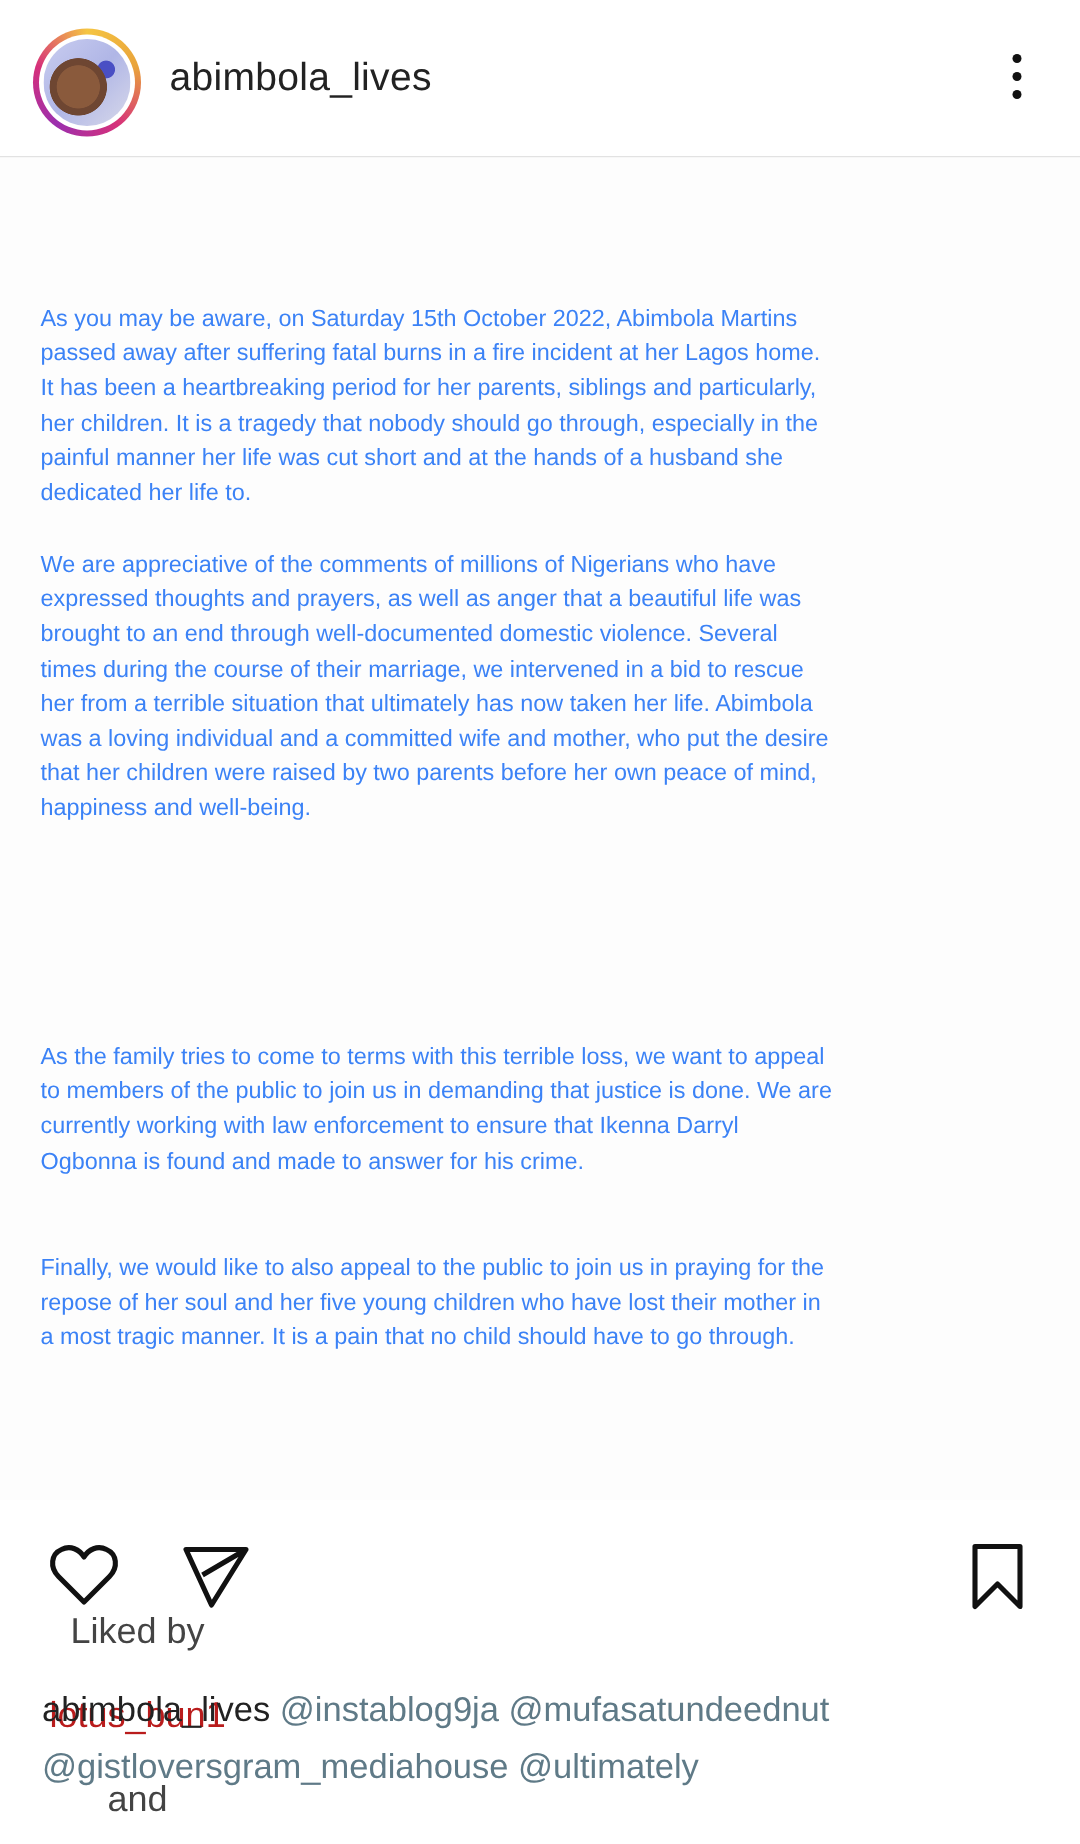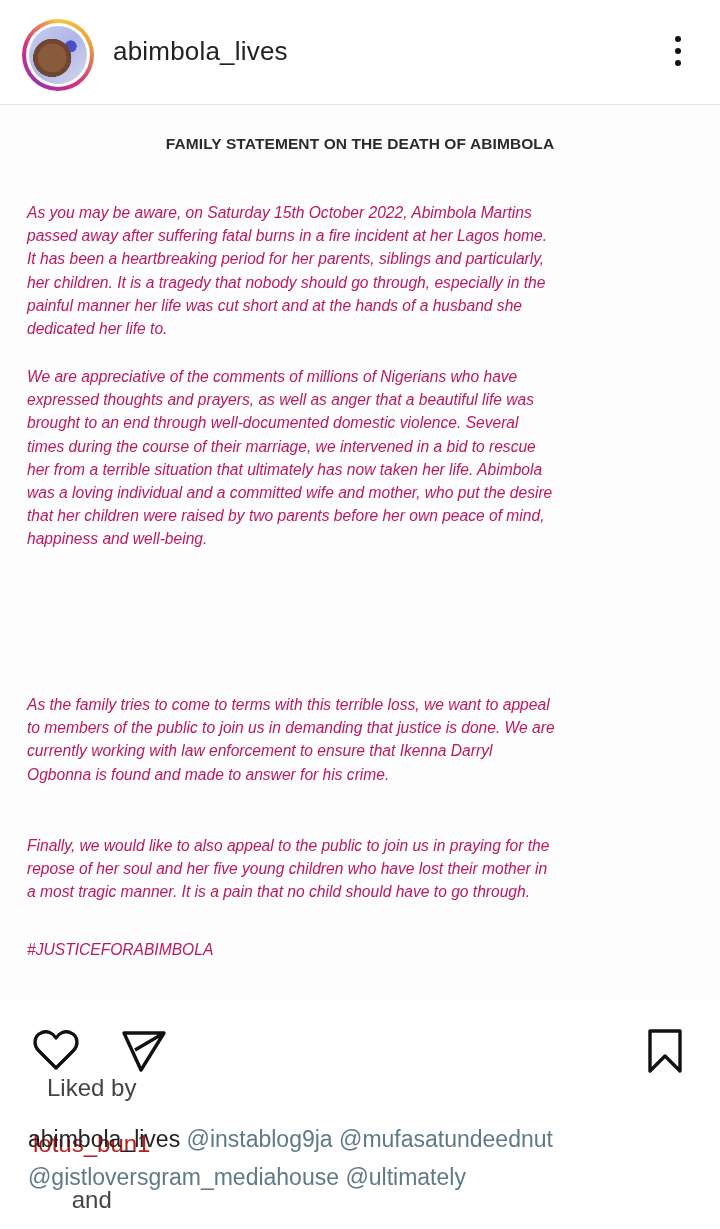--- a/index.html
+++ b/index.html
@@ -11,21 +11,21 @@
   .avatar-img { position:absolute; left:3px; top:3px; width:58px; height:58px; border-radius:50%;
     background: radial-gradient(circle at 40% 55%, #8a5a3c 0 30%, #6e4632 31% 40%, transparent 41%),
                 radial-gradient(circle at 72% 35%, #4a4fc4 0 10%, transparent 11%),
                 linear-gradient(135deg, #c9cdf0, #b0b6e6 50%, #d8d9ea); }
   .username { position:absolute; left:113px; top:36px; font-size:26px; color:#222; letter-spacing:0.2px; }
   .more { position:absolute; left:668px; top:36px; width:20px; height:36px; cursor:pointer; }
   .more span { display:block; width:6px; height:6px; border-radius:50%; background:#111; margin:0 auto 6px auto; }
   .divider { position:absolute; left:0; top:104px; width:720px; height:1px; background:#e2e2e2; }
   .doc { position:absolute; left:0; top:105px; width:720px; height:895px; background:#fdfdfd; }
   .doc-title { position:absolute; left:0; width:720px; top:30px; text-align:center; font-weight:bold; font-size:15.5px; color:#2b2b2b; letter-spacing:0.1px; }
-  .para { position:absolute; left:27px; width:680px; font-size:15.6px; line-height:23.2px; color:#be185d; white-space:pre-line;font-style:italic; }
+  .para { position:absolute; left:27px; width:680px; font-size:15.6px; line-height:23.2px; color:#3b82f6; white-space:pre-line; }
   .actions { position:absolute; left:0; top:1020px; width:720px; height:55px; }
   .icon-btn { position:absolute; cursor:pointer; }
   .likes { position:absolute; left:33px; top:1074px; height:34px; display:flex; align-items:center; font-size:24px; color:#444;flex-direction:column; }
   .liker-avatar { width:34px; height:34px; border-radius:50%; margin-right:14px;
     background: radial-gradient(circle at 50% 40%, #7a6a62 0 25%, transparent 26%), linear-gradient(180deg, #d9d4d0, #a89a92); }
   .likes b { font-weight:normal; color:#b91c1c; }
   .caption { position:absolute; left:28px; top:1120px; width:680px; font-size:23px; line-height:38px; color:#222; }
   .mention { color:#5f7a87; cursor:pointer; }
 </style>
 </head>
@@ -40,21 +40,20 @@
   <div class="username">abimbola_lives</div>
   <div class="more">
     <span></span>
     <span></span>
     <span></span>
   </div>
 </div>
 <div class="divider"></div>
 
 <div class="doc">
-  <div class="doc-title">FAMILY STATEMENT ON THE DEATH OF ABIMBOLA</div>
   <div class="para" style="top:96px">As you may be aware, on Saturday 15th October 2022, Abimbola Martins
 passed away after suffering fatal burns in a fire incident at her Lagos home.
 It has been a heartbreaking period for her parents, siblings and particularly,
 her children. It is a tragedy that nobody should go through, especially in the
 painful manner her life was cut short and at the hands of a husband she
 dedicated her life to.</div>
   <div class="para" style="top:260px">We are appreciative of the comments of millions of Nigerians who have
 expressed thoughts and prayers, as well as anger that a beautiful life was
 brought to an end through well-documented domestic violence. Several
 times during the course of their marriage, we intervened in a bid to rescue
@@ -62,21 +61,20 @@
 was a loving individual and a committed wife and mother, who put the desire
 that her children were raised by two parents before her own peace of mind,
 happiness and well-being.</div>
   <div class="para" style="top:729px">Finally, we would like to also appeal to the public to join us in praying for the
 repose of her soul and her five young children who have lost their mother in
 a most tragic manner. It is a pain that no child should have to go through.</div>
   <div class="para" style="top:588px">As the family tries to come to terms with this terrible loss, we want to appeal
 to members of the public to join us in demanding that justice is done. We are
 currently working with law enforcement to ensure that Ikenna Darryl
 Ogbonna is found and made to answer for his crime.</div>
-  <div class="para" style="top:833px">#JUSTICEFORABIMBOLA</div>
 </div>
 
 <div class="actions">
   <div class="icon-btn" style="left:32px; top:8px; width:48px; height:44px;">
     <svg width="48" height="44" viewBox="0 0 48 44">
       <path d="M24 40 L7 23 C1 17 2 8 9 5 C15 2 21 5 24 10 C27 5 33 2 39 5 C46 8 47 17 41 23 Z" fill="none" stroke="#111" stroke-width="3.4" stroke-linejoin="round"></path>
     </svg>
   </div>
   <div class="icon-btn" style="left:120px; top:8px; width:48px; height:46px;">
     <svg width="48" height="46" viewBox="0 0 48 46">

